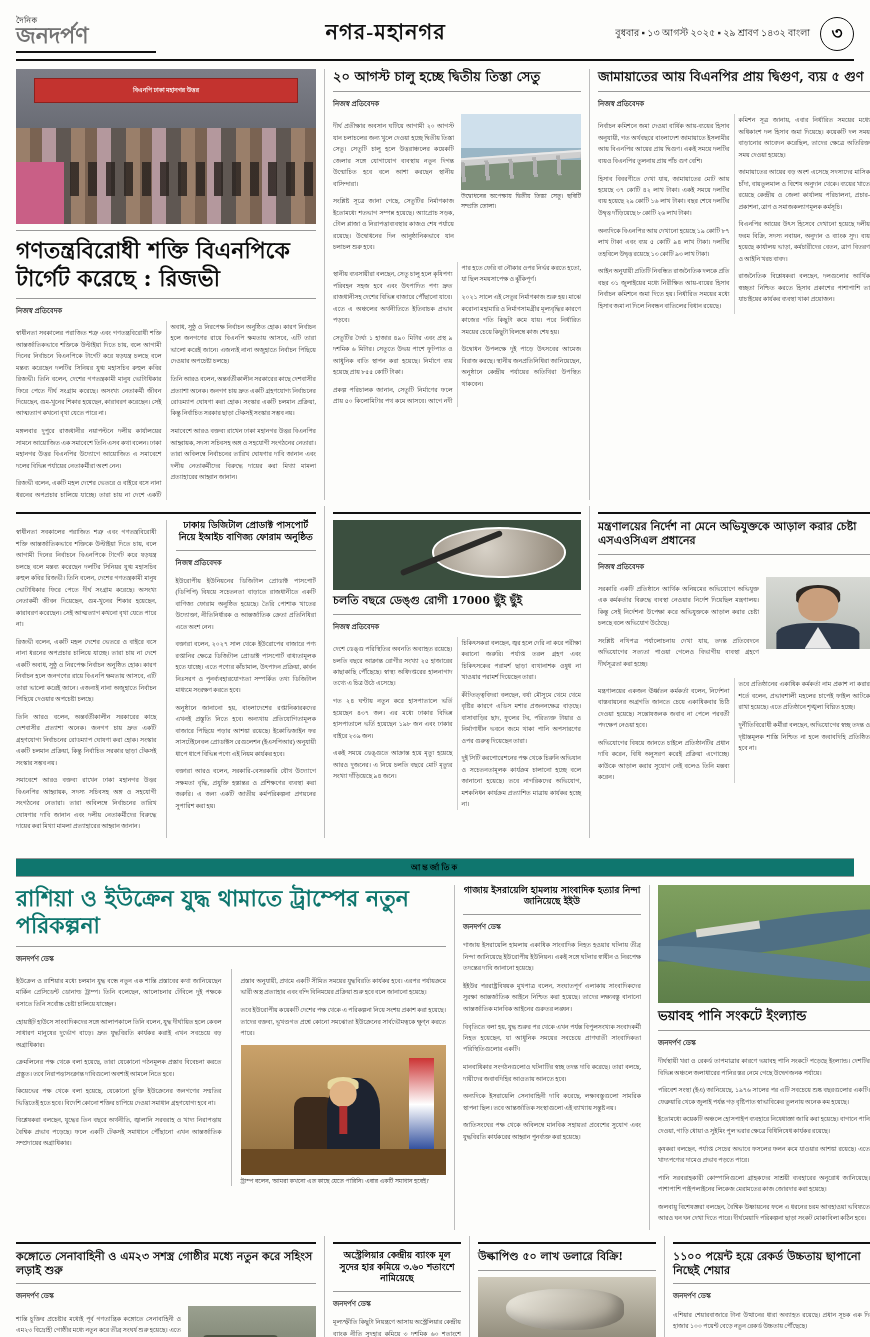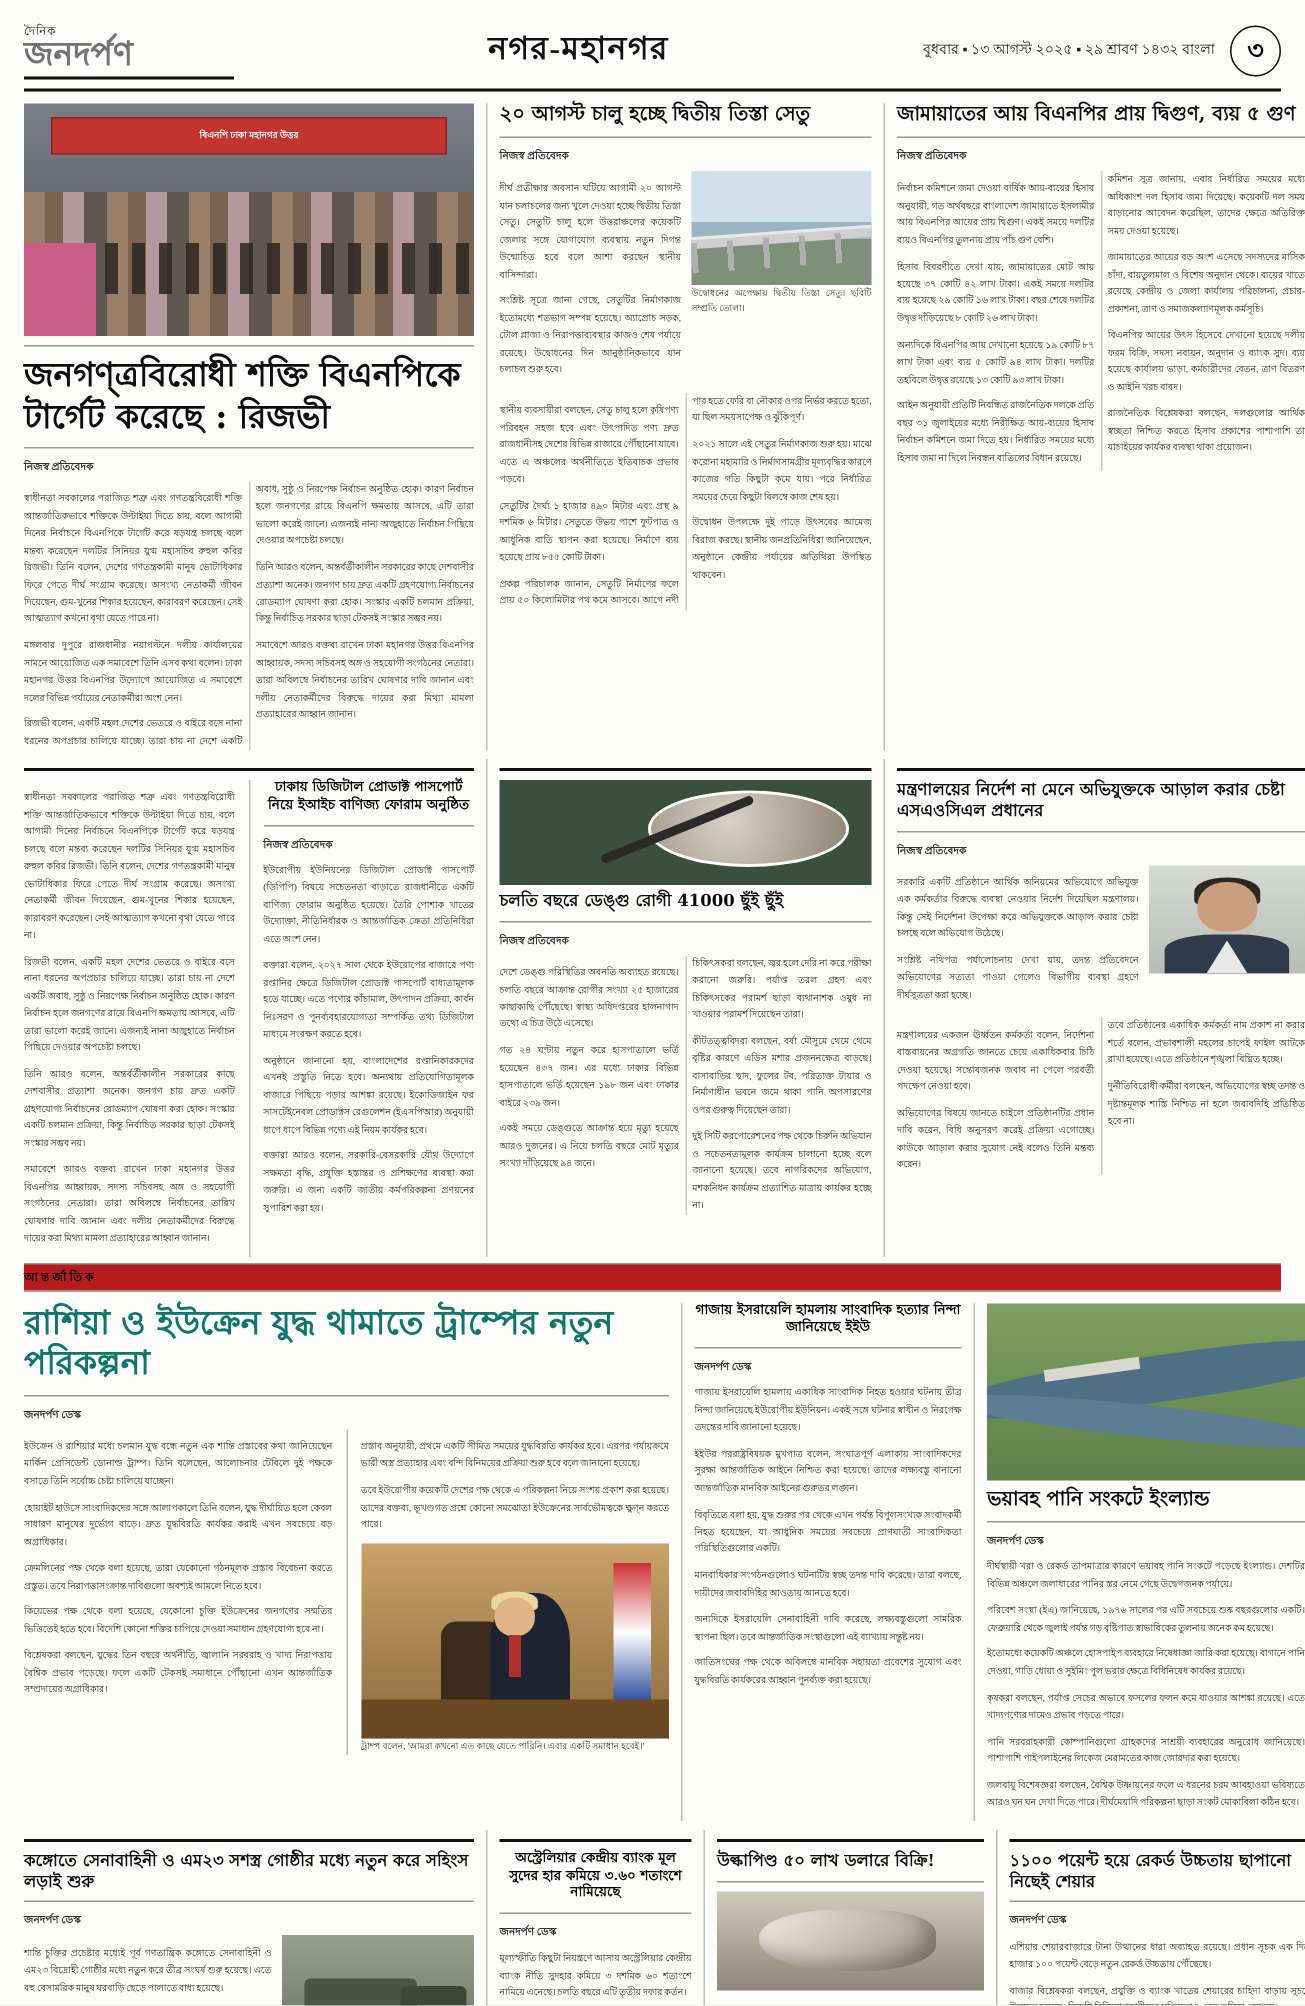--- a/index.html
+++ b/index.html
@@ -100,29 +100,29 @@
     gap: 0 8px;
     margin-top: 8px;
   }
   .hr-thin { border-top: 1px solid #999; margin: 6px 0; }
   .hr-bold { border-top: 2px solid #111; margin: 6px 0; }
 
   .two-col { column-count: 2; column-gap: 9px; column-rule: 1px solid #ccc; }
 
   
   .band {
-    background: #b91c1c;
+    background: #0f766e;
     border-top: 1px solid #999;
     border-bottom: 1px solid #999;
-    text-align: left;
+    text-align: center;
     font-size: 8px;
     font-weight: bold;
     letter-spacing: 2px;
     padding: 2px 0;
-    margin: 4px 0 7px 0;
+    margin: 20px 0 7px 0;
   }
 
   .big-headline { font-size: 22px; }
   .mid-headline { font-size: 13px; }
   .sm-headline  { font-size: 11px; }
 
   .crowd-photo { background: linear-gradient(#7d7f88, #4a4d55); }
   .crowd-banner {
     position:absolute; top:6%; left:6%; right:6%; height:16%;
     background:#c3332f; border:1px solid #8d211e;
@@ -268,21 +268,21 @@
   <div class="top-grid">
 
     <div>
       <div class="photo crowd-photo" style="height:155px;">
         <div class="crowd-banner">বিএনপি ঢাকা মহানগর উত্তর</div>
         <div class="crowd-row"></div>
         <div class="crowd-heads"></div>
         <div class="pink-block"></div>
       </div>
       <div class="hr-thin"></div>
-      <div class="headline big-headline">জনগণ্ত্রবিরোধী শক্তি বিএনপিকে টার্গেট করেছে : রিজভী</div>
+      <div class="headline big-headline">গণতন্ত্রবিরোধী শক্তি বিএনপিকে টার্গেট করেছে : রিজভী</div>
       <div class="hr-thin"></div>
       <div class="byline">নিজস্ব প্রতিবেদক</div>
       <div class="two-col">
         <p class="body-text">স্বাধীনতা সবকালের পরাজিত শত্রু এবং গণতন্ত্রবিরোধী শক্তি আন্তর্জাতিকভাবে শক্তিকে উল্টাইয়া দিতে চায়, বলে আগামী দিনের নির্বাচনে বিএনপিকে টার্গেট করে ষড়যন্ত্র চলছে বলে মন্তব্য করেছেন দলটির সিনিয়র যুগ্ম মহাসচিব রুহুল কবির রিজভী। তিনি বলেন, দেশের গণতন্ত্রকামী মানুষ ভোটাধিকার ফিরে পেতে দীর্ঘ সংগ্রাম করেছে। অসংখ্য নেতাকর্মী জীবন দিয়েছেন, গুম-খুনের শিকার হয়েছেন, কারাবরণ করেছেন। সেই আত্মত্যাগ কখনো বৃথা যেতে পারে না।</p>
         <p class="body-text">মঙ্গলবার দুপুরে রাজধানীর নয়াপল্টনে দলীয় কার্যালয়ের সামনে আয়োজিত এক সমাবেশে তিনি এসব কথা বলেন। ঢাকা মহানগর উত্তর বিএনপির উদ্যোগে আয়োজিত এ সমাবেশে দলের বিভিন্ন পর্যায়ের নেতাকর্মীরা অংশ নেন।</p>
         <p class="body-text">রিজভী বলেন, একটি মহল দেশের ভেতরে ও বাইরে বসে নানা ধরনের অপপ্রচার চালিয়ে যাচ্ছে। তারা চায় না দেশে একটি অবাধ, সুষ্ঠু ও নিরপেক্ষ নির্বাচন অনুষ্ঠিত হোক। কারণ নির্বাচন হলে জনগণের রায়ে বিএনপি ক্ষমতায় আসবে, এটি তারা ভালো করেই জানে। এজন্যই নানা অজুহাতে নির্বাচন পিছিয়ে দেওয়ার অপচেষ্টা চলছে।</p>
         <p class="body-text">তিনি আরও বলেন, অন্তর্বর্তীকালীন সরকারের কাছে দেশবাসীর প্রত্যাশা অনেক। জনগণ চায় দ্রুত একটি গ্রহণযোগ্য নির্বাচনের রোডম্যাপ ঘোষণা করা হোক। সংস্কার একটি চলমান প্রক্রিয়া, কিন্তু নির্বাচিত সরকার ছাড়া টেকসই সংস্কার সম্ভব নয়।</p>
         <p class="body-text">সমাবেশে আরও বক্তব্য রাখেন ঢাকা মহানগর উত্তর বিএনপির আহ্বায়ক, সদস্য সচিবসহ অঙ্গ ও সহযোগী সংগঠনের নেতারা। তারা অবিলম্বে নির্বাচনের তারিখ ঘোষণার দাবি জানান এবং দলীয় নেতাকর্মীদের বিরুদ্ধে দায়ের করা মিথ্যা মামলা প্রত্যাহারের আহ্বান জানান।</p>
       </div>
     </div>
@@ -359,21 +359,21 @@
     </div>
 
     <div class="col-rule"></div>
 
     <div>
       <div class="hr-bold"></div>
       <div class="photo mosq-photo" style="height:70px;">
         <div class="mosq-circle"></div>
         <div class="mosq-body"></div>
       </div>
-      <div class="headline sm-headline" style="margin-top:4px;">চলতি বছরে ডেঙ্গু রোগী 41000 ছুঁই ছুঁই</div>
+      <div class="headline sm-headline" style="margin-top:4px;">চলতি বছরে ডেঙ্গু রোগী 17000 ছুঁই ছুঁই</div>
       <div class="hr-thin"></div>
       <div class="byline">নিজস্ব প্রতিবেদক</div>
       <div class="two-col">
         <p class="body-text">দেশে ডেঙ্গু পরিস্থিতির অবনতি অব্যাহত রয়েছে। চলতি বছরে আক্রান্ত রোগীর সংখ্যা ২৫ হাজারের কাছাকাছি পৌঁছেছে। স্বাস্থ্য অধিদপ্তরের হালনাগাদ তথ্যে এ চিত্র উঠে এসেছে।</p>
         <p class="body-text">গত ২৪ ঘণ্টায় নতুন করে হাসপাতালে ভর্তি হয়েছেন ৪৩৭ জন। এর মধ্যে ঢাকার বিভিন্ন হাসপাতালে ভর্তি হয়েছেন ১৯৮ জন এবং ঢাকার বাইরে ২৩৯ জন।</p>
         <p class="body-text">একই সময়ে ডেঙ্গুতে আক্রান্ত হয়ে মৃত্যু হয়েছে আরও দুজনের। এ নিয়ে চলতি বছরে মোট মৃত্যুর সংখ্যা দাঁড়িয়েছে ৯৪ জনে।</p>
         <p class="body-text">চিকিৎসকরা বলছেন, জ্বর হলে দেরি না করে পরীক্ষা করানো জরুরি। পর্যাপ্ত তরল গ্রহণ এবং চিকিৎসকের পরামর্শ ছাড়া ব্যথানাশক ওষুধ না খাওয়ার পরামর্শ দিয়েছেন তারা।</p>
         <p class="body-text">কীটতত্ত্ববিদরা বলছেন, বর্ষা মৌসুমে থেমে থেমে বৃষ্টির কারণে এডিস মশার প্রজননক্ষেত্র বাড়ছে। বাসাবাড়ির ছাদ, ফুলের টব, পরিত্যক্ত টায়ার ও নির্মাণাধীন ভবনে জমে থাকা পানি অপসারণের ওপর গুরুত্ব দিয়েছেন তারা।</p>
         <p class="body-text">দুই সিটি করপোরেশনের পক্ষ থেকে চিরুনি অভিযান ও সচেতনতামূলক কার্যক্রম চালানো হচ্ছে বলে জানানো হয়েছে। তবে নাগরিকদের অভিযোগ, মশকনিধন কার্যক্রম প্রত্যাশিত মাত্রায় কার্যকর হচ্ছে না।</p>
       </div>

